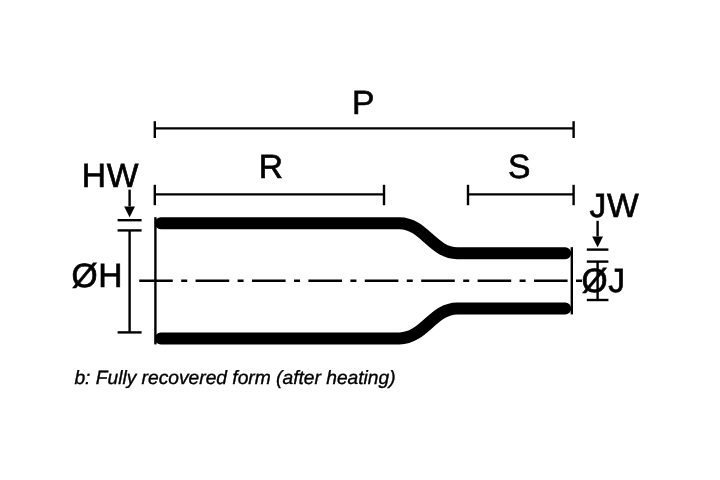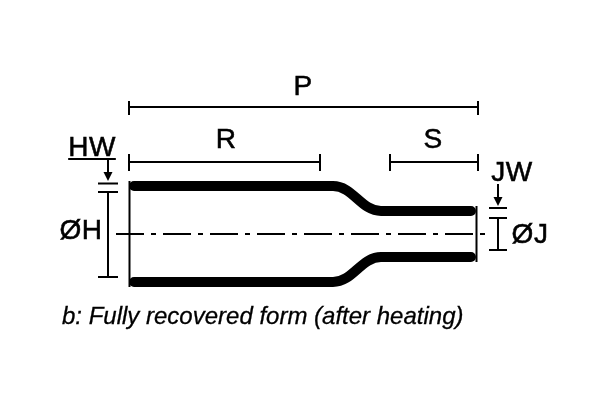--- a/index.html
+++ b/index.html
@@ -25,33 +25,33 @@
     font-weight: 500;
     -webkit-text-stroke: 0.55px var(--ink);
     letter-spacing: 0.5px;
     white-space: nowrap;
     line-height: 1;
   }
   .caption {
     position: absolute;
     transform: translateY(-50%);
     color: var(--ink);
-    font-size: 24px;
+    font-size: 16px;
     font-style: italic;
     -webkit-text-stroke: 0.3px var(--ink);
     white-space: nowrap;
     line-height: 1;
   }
   .p-lbl  { left: 303px; top:  86px; }
   .r-lbl  { left: 226px; top: 139px; }
   .s-lbl  { left: 433px; top: 139px; }
-  .hw-lbl { left:  92px; top: 147px; text-decoration: underline; }
+  .hw-lbl { left:  92px; top: 147px; }
   .jw-lbl { left: 512px; top: 172px; }
   .dh-lbl { left:  81px; top: 230px; }
-  .dj-lbl { left: 530px; top: 234px; }
+  .dj-lbl { left: 503px; top: 234px; }
   .cap    { left:  62px; top: 316px; }
 </style>
 </head>
 <body>
 
 <div class="stage">
 
   <svg width="600" height="400" viewBox="0 0 600 400" stroke="#000" fill="none">
 
     <g stroke-width="2">

